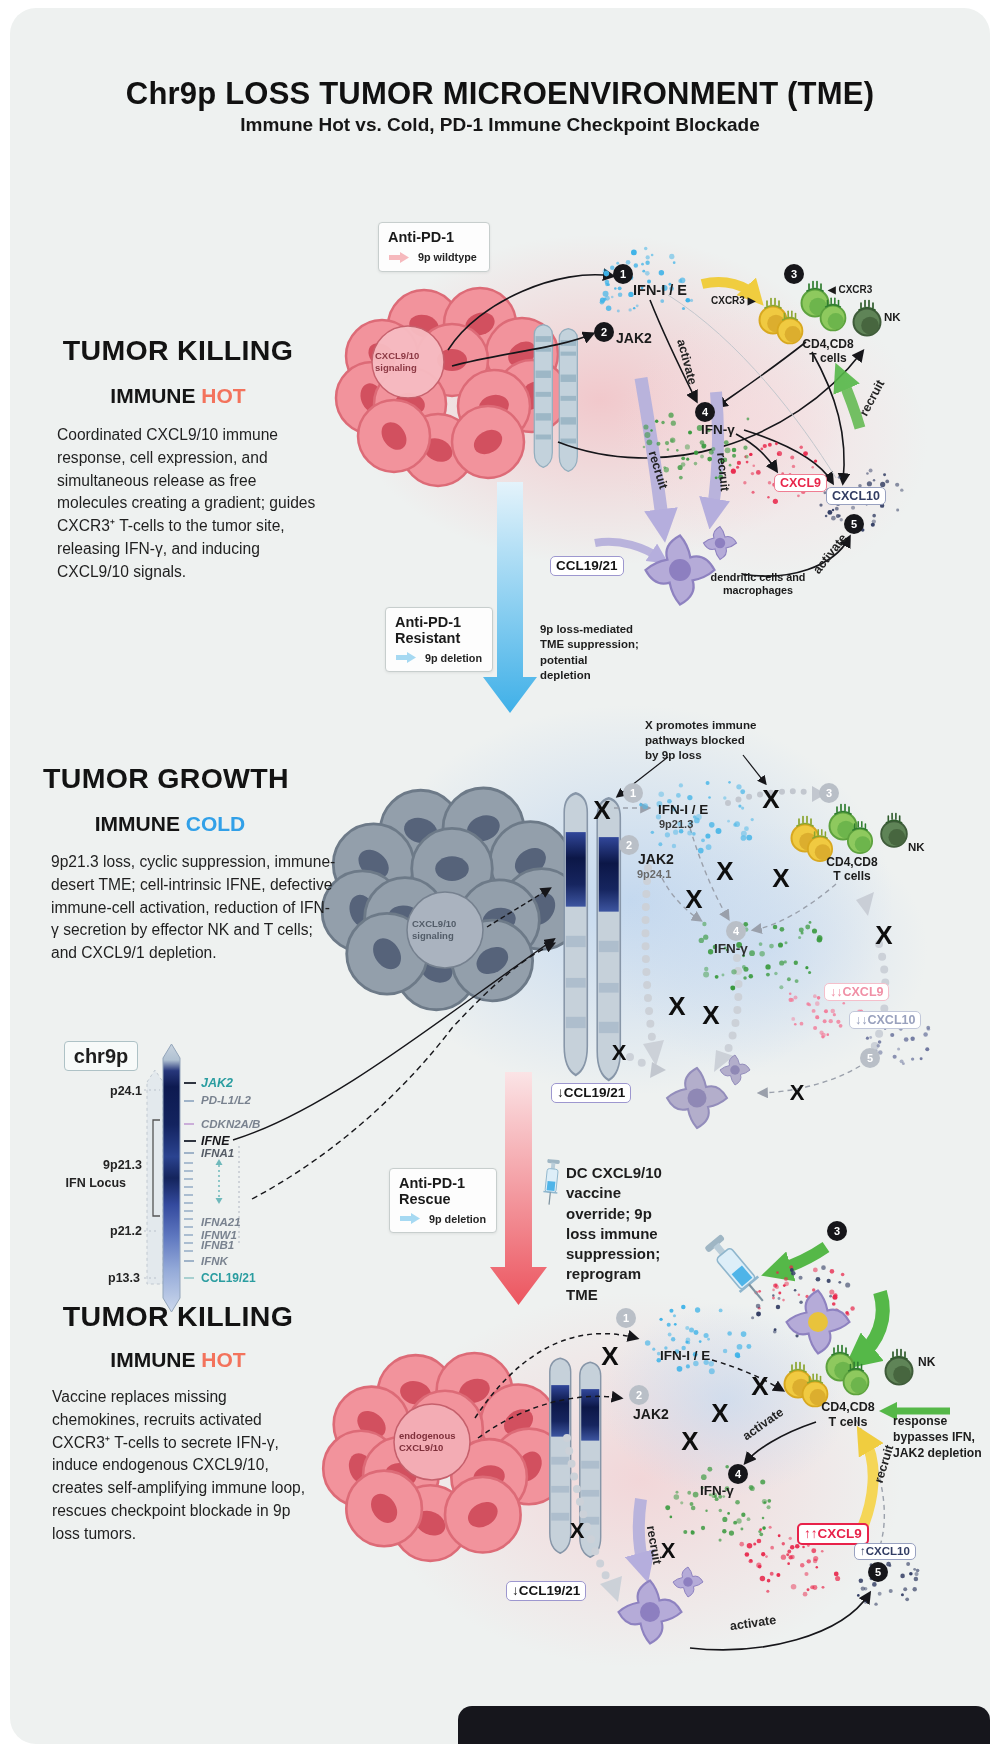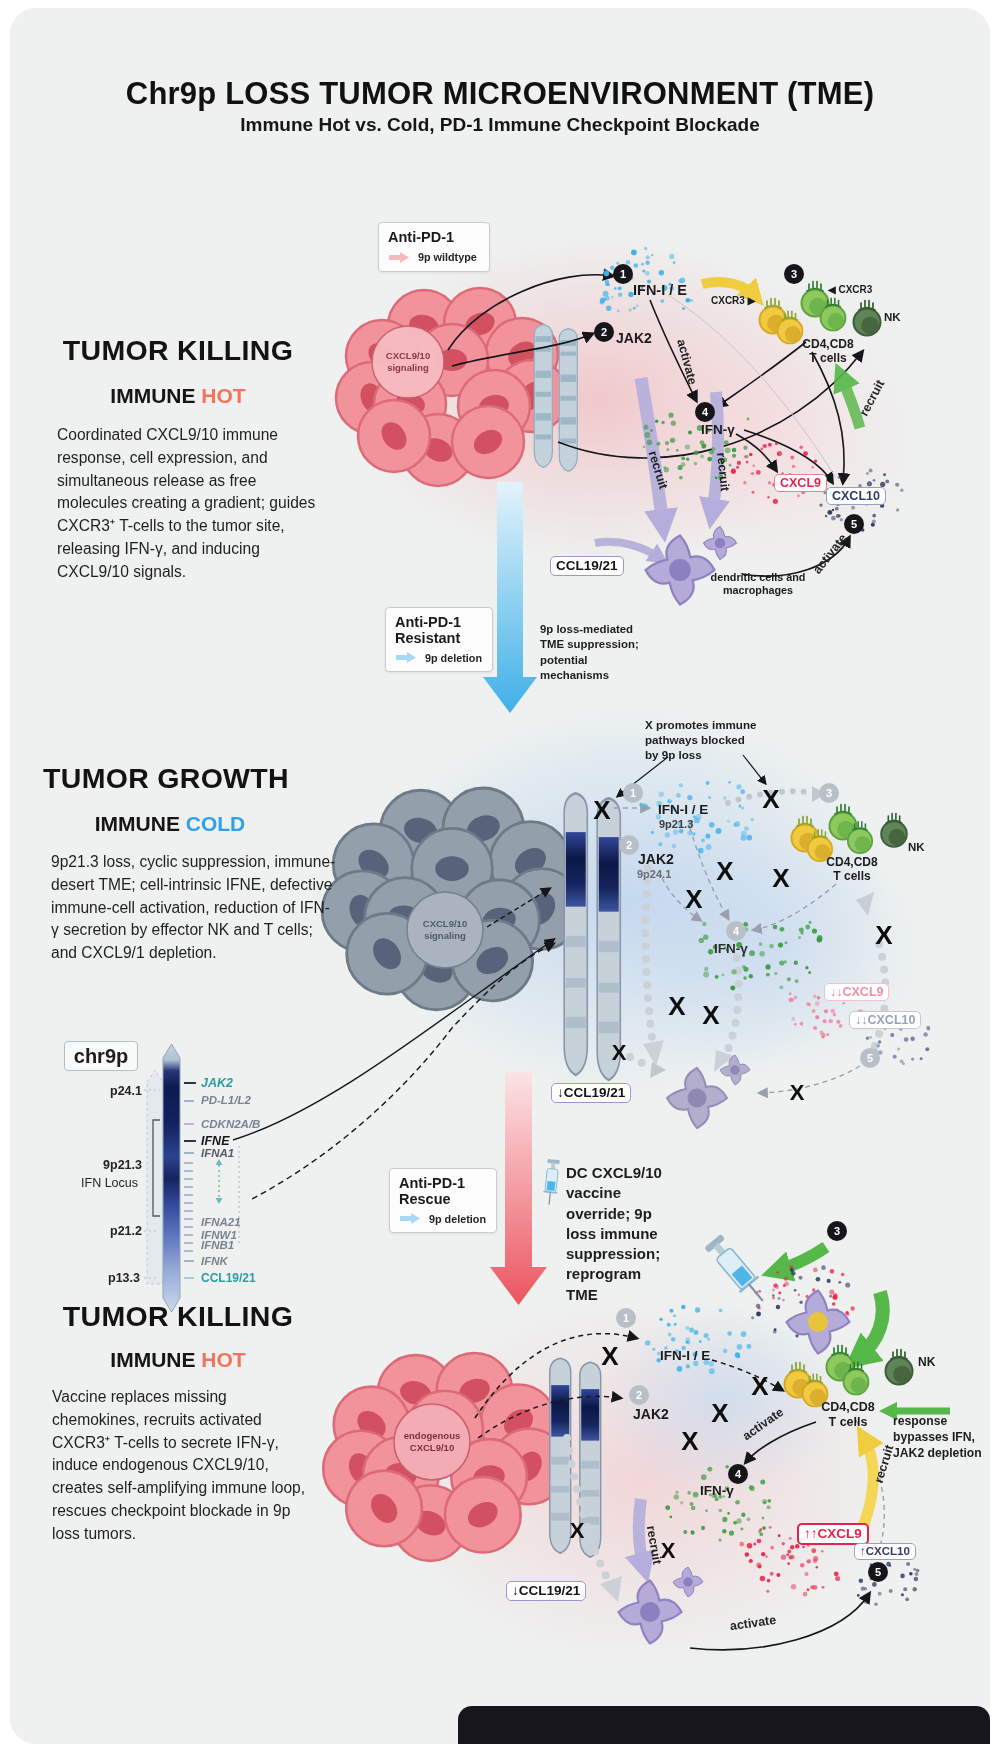--- a/index.html
+++ b/index.html
@@ -24,21 +24,21 @@
   .tag{position:absolute;background:#fff;border-radius:5px;font-weight:800;padding:1px 5px;white-space:nowrap;line-height:1.15}
   .step{position:absolute;width:20px;height:20px;border-radius:50%;background:#16161a;color:#fff;font-size:11px;font-weight:700;
         display:flex;align-items:center;justify-content:center;transform:translate(-50%,-50%)}
   .step.g{background:#b9bfc7}
   .xm{position:absolute;transform:translate(-50%,-50%);font-weight:800;font-size:26px;color:#0e0e0e}
   .xm.sm{font-size:22px}
   .rot{position:absolute;font-size:12.5px;font-weight:600;color:#232323;white-space:nowrap;
        transform:translate(-50%,-50%) rotate(var(--r,0deg))}
   .pl{position:absolute;white-space:nowrap}
   .cblock{position:absolute;text-align:center}
-  .tumlabel{position:absolute;transform:translate(-50%,-50%);text-align:center;font-size:9.5px;font-weight:700;width:66px;line-height:1.25}
+  .tumlabel{position:absolute;transform:translate(-50%,-50%);font-size:9.5px;font-weight:700;width:66px;line-height:1.25}
   .chrbox{position:absolute;background:#f7faf9;border:1.5px solid #aec2c6;border-radius:4px;text-align:center;
           font-size:20px;font-weight:600;color:#1e1e1e}
   .band{position:absolute;text-align:right;font-size:12.5px;font-weight:600;color:#232323}
   .gene{position:absolute;font-size:11.5px;font-style:italic;color:#79828f;font-weight:700;white-space:nowrap}
   .gene.dark{color:#16161a;font-weight:700;font-size:12.5px}
   .gene.teal{color:#2a9da0;font-weight:700;font-size:12.5px}
   .gene.plain{font-style:normal}
   .footer{position:absolute;left:458px;top:1706px;width:532px;height:60px;background:#16161c;border-radius:14px}
 </style>
 </head>
@@ -1003,21 +1003,21 @@
   <div class="legend" style="left:385px;top:607px;width:88px">
     <div class="t">Anti-PD-1</div>
     <div class="t">Resistant</div>
     <div class="row">
       <svg width="24" height="13">
           <path d="M1,4 h11 v-3 l9,5.5 -9,5.5 v-3 h-11 z" fill="#a6d9f2"></path>
         </svg>
       <span class="tagl">9p deletion</span>
     </div>
   </div>
-  <div class="note" style="left:540px;top:622px;width:100px;font-size:11.4px;line-height:1.35">9p loss-mediated TME suppression; potential mechanisms</div>
+  <div class="note" style="left:540px;top:622px;width:100px;font-size:11.4px;line-height:1.35">9p loss-mediated TME suppression; potential depletion</div>
 
   <div class="sheading" style="left:31px;top:762px;width:270px">TUMOR GROWTH</div>
   <div class="immune" style="left:40px;top:812px;width:260px">
     <span>IMMUNE</span>
     <span class="cold">COLD</span>
   </div>
   <div class="sbody" style="left:51px;top:851px;width:285px">9p21.3 loss, cyclic suppression, immune-desert TME; cell-intrinsic IFNE, defective immune-cell activation, reduction of IFN-γ secretion by effector NK and T cells; and CXCL9/1 depletion.</div>
 
   <div class="note" style="left:645px;top:717px;width:115px;font-size:11.6px;line-height:1.3">X promotes immune pathways blocked by 9p loss</div>
   <div class="pl" style="left:658px;top:802px;font-size:13.5px;font-weight:800">IFN-I / E</div>
@@ -1048,21 +1048,21 @@
   <div class="xm" style="left:711px;top:1015px">X</div>
   <div class="xm" style="left:884px;top:935px">X</div>
   <div class="xm sm" style="left:619px;top:1053px">X</div>
   <div class="xm sm" style="left:797px;top:1093px">X</div>
 
   <div class="tumlabel" style="left:445px;top:930px;color:#525c68">CXCL9/10 signaling</div>
 
   <div class="chrbox" style="left:64px;top:1041px;width:72px;height:28px;line-height:28px">chr9p</div>
   <div class="band" style="left:100px;top:1084px;width:42px">p24.1</div>
   <div class="band" style="left:84px;top:1158px;width:58px;font-weight:700">9p21.3</div>
-  <div class="band" style="left:60px;top:1176px;width:78px;font-weight:400">IFN Locus</div>
+  <div class="band" style="left:48px;top:1176px;width:78px;font-weight:700">IFN Locus</div>
   <div class="band" style="left:100px;top:1224px;width:42px">p21.2</div>
   <div class="band" style="left:98px;top:1271px;width:42px">p13.3</div>
   <div class="gene teal" style="left:201px;top:1076px">JAK2</div>
   <div class="gene" style="left:201px;top:1094px">PD-L1/L2</div>
   <div class="gene" style="left:201px;top:1118px">CDKN2A/B</div>
   <div class="gene dark" style="left:201px;top:1134px">IFNE</div>
   <div class="gene" style="left:201px;top:1147px;color:#555c66">IFNA1</div>
   <div class="gene" style="left:201px;top:1216px">IFNA21</div>
   <div class="gene" style="left:201px;top:1229px">IFNW1</div>
   <div class="gene" style="left:201px;top:1239px">IFNB1</div>

